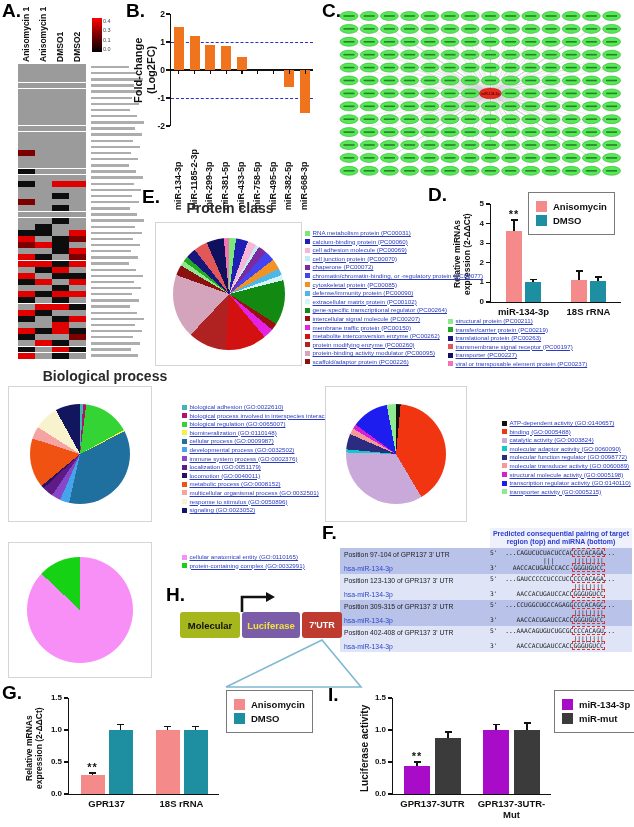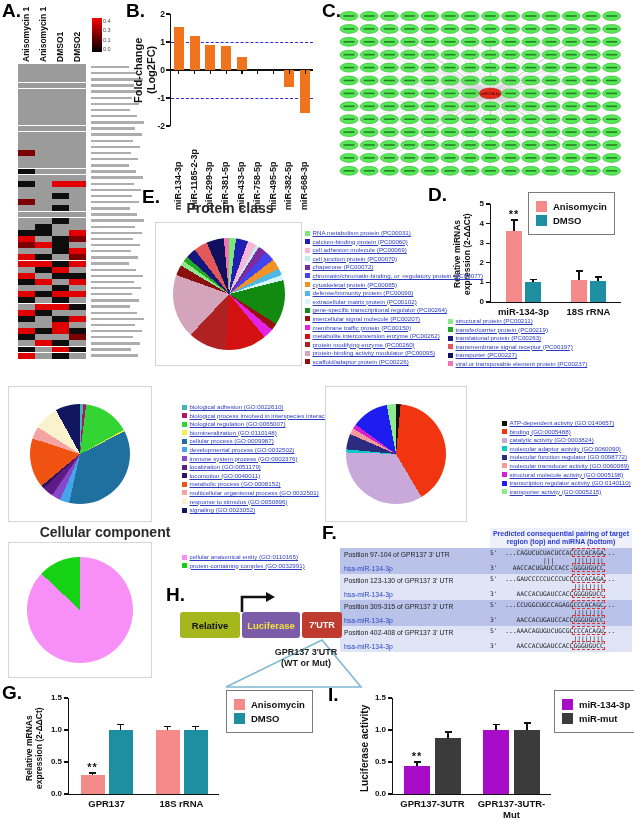--- a/index.html
+++ b/index.html
@@ -1157,20 +1157,21 @@
       <div class="pl-item">
         <div class="pl-sq" style="background: rgb(16, 16, 94);"></div>
         <div class="pl-txt">transporter (PC00227)</div>
       </div>
       <div class="pl-item">
         <div class="pl-sq" style="background: rgb(239, 118, 178);"></div>
         <div class="pl-txt">viral or transposable element protein (PC00237)</div>
       </div>
     </div>
 
+  <div id="bio-title" class="pie-title" style="left:10px;top:368px;width:190px;">Biological process</div>
   <div class="pie-box" style="left:8px;top:386px;width:142px;height:134px;">
     <div id="bio-pie" class="pie" style="width: 100px; height: 100px; background: conic-gradient(rgb(63, 181, 181) 0deg, rgb(63, 181, 181) 3.6deg, rgb(176, 20, 104) 3.6deg, rgb(176, 20, 104) 7.2deg, rgb(51, 212, 51) 7.2deg, rgb(51, 212, 51) 61.2deg, rgb(242, 242, 74) 61.2deg, rgb(242, 242, 74) 63deg, rgb(31, 111, 159) 63deg, rgb(31, 111, 159) 192.6deg, rgb(69, 165, 234) 192.6deg, rgb(69, 165, 234) 203.4deg, rgb(135, 71, 201) 203.4deg, rgb(135, 71, 201) 214.2deg, rgb(95, 27, 133) 214.2deg, rgb(95, 27, 133) 226.8deg, rgb(45, 16, 96) 226.8deg, rgb(45, 16, 96) 230.4deg, rgb(240, 83, 17) 230.4deg, rgb(240, 83, 17) 288deg, rgb(246, 163, 163) 288deg, rgb(246, 163, 163) 302.4deg, rgb(248, 242, 205) 302.4deg, rgb(248, 242, 205) 331.2deg, rgb(18, 22, 94) 331.2deg, rgb(18, 22, 94) 360deg);"></div>
   </div>
   <div id="bio-legend" class="plegend" style="left:182px;top:404px;">
       <div class="pl-item">
         <div class="pl-sq" style="background: rgb(63, 181, 181);"></div>
         <div class="pl-txt">biological adhesion (GO:0022610)</div>
       </div>
       <div class="pl-item">
         <div class="pl-sq" style="background: rgb(176, 20, 104);"></div>
@@ -1257,21 +1258,20 @@
       <div class="pl-item">
         <div class="pl-sq" style="background: rgb(29, 29, 240);"></div>
         <div class="pl-txt">transcription regulator activity (GO:0140110)</div>
       </div>
       <div class="pl-item">
         <div class="pl-sq" style="background: rgb(143, 233, 143);"></div>
         <div class="pl-txt">transporter activity (GO:0005215)</div>
       </div>
     </div>
 
-  <div id="cell-title" class="pie-title" style="left:10px;top:524px;width:190px;">Cellular component</div>
   <div class="pie-box" style="left:8px;top:542px;width:142px;height:134px;">
     <div id="cell-pie" class="pie" style="width: 106px; height: 106px; background: conic-gradient(rgb(247, 143, 247) 0deg, rgb(247, 143, 247) 313.2deg, rgb(21, 210, 21) 313.2deg, rgb(21, 210, 21) 360deg);"></div>
   </div>
   <div id="cell-legend" class="plegend" style="left:182px;top:554px;">
       <div class="pl-item">
         <div class="pl-sq" style="background: rgb(247, 143, 247);"></div>
         <div class="pl-txt">cellular anatomical entity (GO:0110165)</div>
       </div>
       <div class="pl-item">
         <div class="pl-sq" style="background: rgb(21, 210, 21);"></div>
@@ -1319,30 +1319,26 @@
           <pre class="f-pre">3'     AACCACUGAUCCACC<span class="f-boxseq">GGGUGUCC</span></pre>
         </div>
       </div>
   </div>
 
   <div class="plabel" style="left:166px;top:584px;">H.</div>
   <svg id="h-arrow" style="left:236px;top:590px;" width="44" height="24">
     <path d="M6,22 V7 H30" fill="none" stroke="#111" stroke-width="2.6"></path>
     <polygon points="30,2 30,12 39,7" fill="#111"></polygon>
   </svg>
-  <div class="h-box" style="left: 180px; width: 60px; color: rgb(17, 17, 17); background: rgb(166, 183, 29);" id="h-prom">Relative</div>
+  <div class="h-box" style="left: 180px; width: 60px; color: rgb(17, 17, 17); background: rgb(166, 183, 29);" id="h-prom">Molecular</div>
   <div class="h-box" style="left: 242px; width: 58px; background: rgb(122, 92, 168); color: rgb(243, 227, 57);" id="h-luc">Luciferase</div>
   <div class="h-box" style="left: 302px; width: 40px; color: rgb(255, 255, 255); font-size: 9px; background: rgb(191, 59, 47);" id="h-utr">7'UTR</div>
   <svg id="h-tri" style="left:224px;top:638px;" width="140" height="52">
     <polygon id="h-tri-poly" points="98,2 2,49 137,49" fill="none" stroke-width="1.6" stroke="#7fb8d2"></polygon>
   </svg>
-  <div id="h-caption">
-    <div>GPR137 3'UTR</div>
-    <div>(WT or Mut)</div>
-  </div>
 
   <div class="plabel" style="left:2px;top:682px;">G.</div>
   <div id="g-ylabel" class="ylab2 vtext" style="left:24px;top:700px;height:96px;">Relative mRNAs
 expression (2-ΔΔCt)</div>
   <div id="g-plot" class="gb" style="left:68px;top:698px;width:150px;height:96px;">
       <div class="gb-tickmark" style="left: -5px; top: 95.4px;"></div>
       <div class="gb-ytick" style="left: -27px; top: 91px;">0.0</div>
       <div class="gb-tickmark" style="left: -5px; top: 63.4px;"></div>
       <div class="gb-ytick" style="left: -27px; top: 59px;">0.5</div>
       <div class="gb-tickmark" style="left: -5px; top: 31.4px;"></div>

